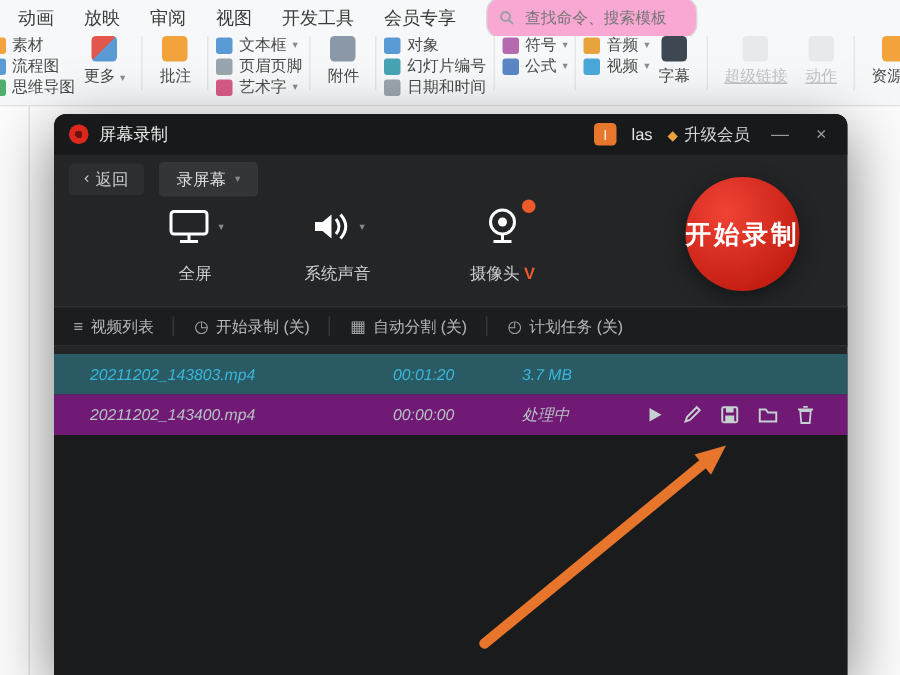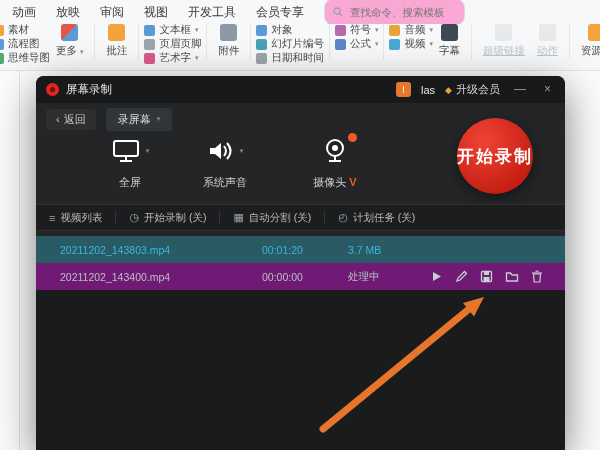--- a/index.html
+++ b/index.html
@@ -79,21 +79,21 @@
     border-radius:50%; background:radial-gradient(circle at 35% 30%,#f04335,#c41e12 75%);
     display:flex; align-items:center; justify-content:center; color:#fff;
     font-size:17px; font-weight:bold; letter-spacing:2px;
     box-shadow:0 4px 14px rgba(0,0,0,.45); }
   .tab-bar { position:absolute; top:128px; left:0; right:0; height:27px;
     background:#1b1d1e; border-top:1px solid #2d2f31; border-bottom:1px solid #2d2f31;
     display:flex; align-items:center; font-size:10.5px; color:#b9b9b9; }
   .tab-item { display:flex; align-items:center; gap:5px; padding:0 13px; height:100%; }
   .tab-ico { font-size:11px; color:#9fa4a6; }
   .tab-div { width:1px; height:13px; background:#35383a; }
-  .file-rows { position:absolute; top:160px; left:0; right:0; }
+  .file-rows { position:absolute; top:160px; left:0; right:0;font-style:italic; }
   .file-row { height:27px; display:flex; align-items:center; font-size:10.5px; }
   .row-sel { background:#2a5a64; color:#38b8da; }
   .row-proc { background:#701a75; color:#b6c2c3; }
   .c-name { margin-left:24px; width:202px; }
   .c-dur { width:86px; }
   .c-size { width:80px; }
   .c-actions { display:flex; align-items:center; gap:12px; margin-left:2px; }
   .c-actions svg { display:block; }
   .window-lower { position:absolute; top:214px; left:0; right:0; bottom:0; background:#191b1c; }
   .arrow-layer { position:absolute; inset:0; z-index:50; pointer-events:none; }

